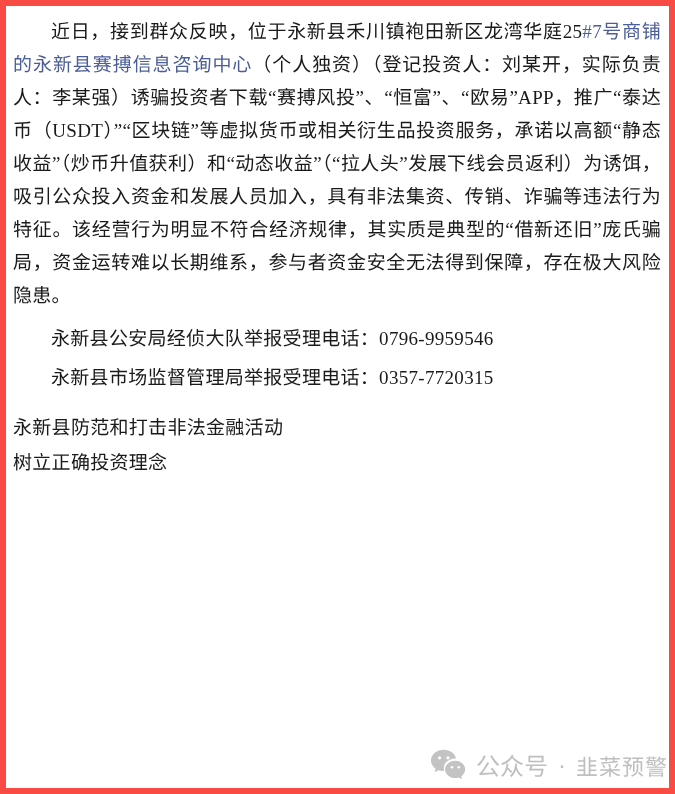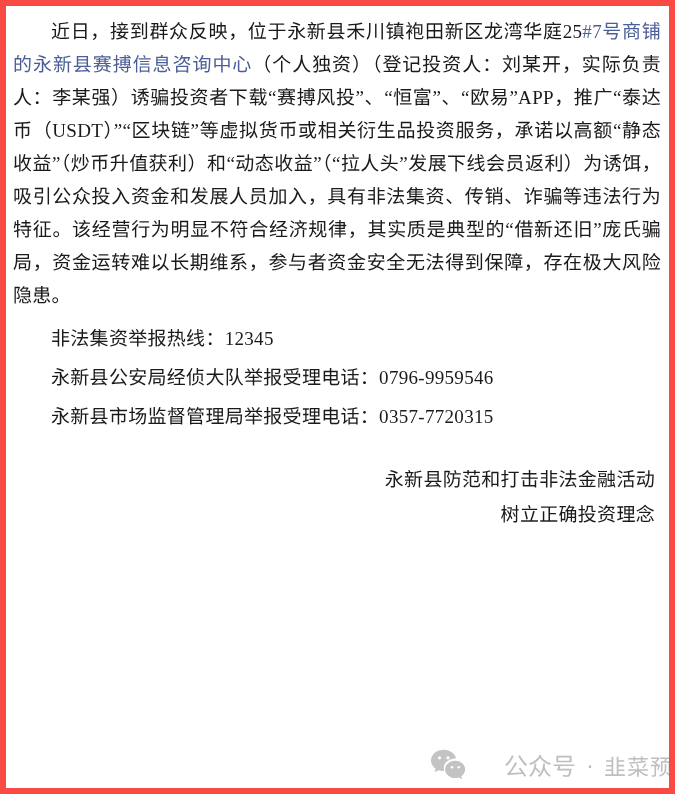--- a/index.html
+++ b/index.html
@@ -32,22 +32,22 @@
   .hotline-block {
     margin-top: 7px;
   }
   .hotline-line {
     font-size: 19px;
     line-height: 39px;
     padding-left: 38px;
     letter-spacing: 0.3px;
   }
   .signature-block {
-    margin-top: 26px;
-    text-align: right;
+    margin-top: 13px;
+    text-align: left;
     padding-right: 6px;
   }
   .signature-line {
     font-size: 19px;
     line-height: 35px;
     letter-spacing: 0.3px;
   }
   .date-row {
     position: relative;
     text-align: right;
@@ -61,41 +61,39 @@
     z-index: 1;
     display: flex;
     align-items: center;
     gap: 10px;
     color: #bfbfbf;
     white-space: nowrap;
     font-family: "Liberation Sans", "DejaVu Sans", sans-serif;
   }
   .watermark .wm-label {
     font-size: 24px;
-    margin-left: 28px;
   }
   .watermark .wm-dot {
     font-size: 24px;
   }
   .watermark .wm-account {
     font-size: 22px;
     letter-spacing: 1px;
   }
   .wm-icon { width: 36px; height: 34px; flex: 0 0 auto; }
 </style>
 </head>
 <body>
 
 <div class="content">
 
   <p class="para"><span>近日，接到群众反映，位于永新县禾川镇袍田新区龙湾华庭25</span><span class="link-text">#7号商铺的永新县赛搏信息咨询中心</span><span>（个人独资）（登记投资人：刘某开，实际负责人：李某强）诱骗投资者下载“赛搏风投”、“恒富”、“欧易”APP，推广“泰达币（USDT）”“区块链”等虚拟货币或相关衍生品投资服务，承诺以高额“静态收益”（炒币升值获利）和“动态收益”（“拉人头”发展下线会员返利）为诱饵，吸引公众投入资金和发展人员加入，具有非法集资、传销、诈骗等违法行为特征。该经营行为明显不符合经济规律，其实质是典型的“借新还旧”庞氏骗局，资金运转难以长期维系，参与者资金安全无法得到保障，存在极大风险隐患。</span></p>
 
 
   <div class="hotline-block">
-    <div class="hotline-line">非法集资举报热线：12345</div>
     <div class="hotline-line">永新县公安局经侦大队举报受理电话：0796-9959546</div>
     <div class="hotline-line">永新县市场监督管理局举报受理电话：0357-7720315</div>
   </div>
 
   <div class="signature-block">
     <div class="signature-line">永新县防范和打击非法金融活动</div>
     <div class="signature-line">树立正确投资理念</div>
   </div>
 
   <div class="date-row">

